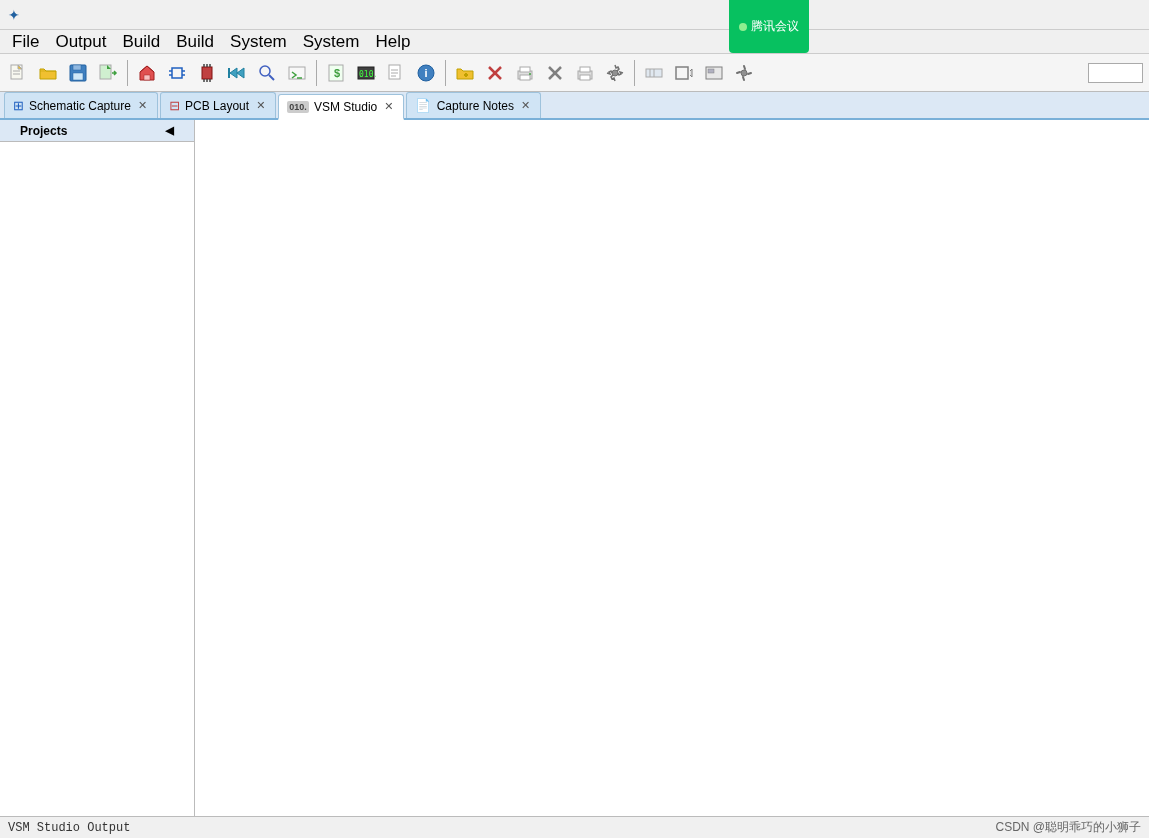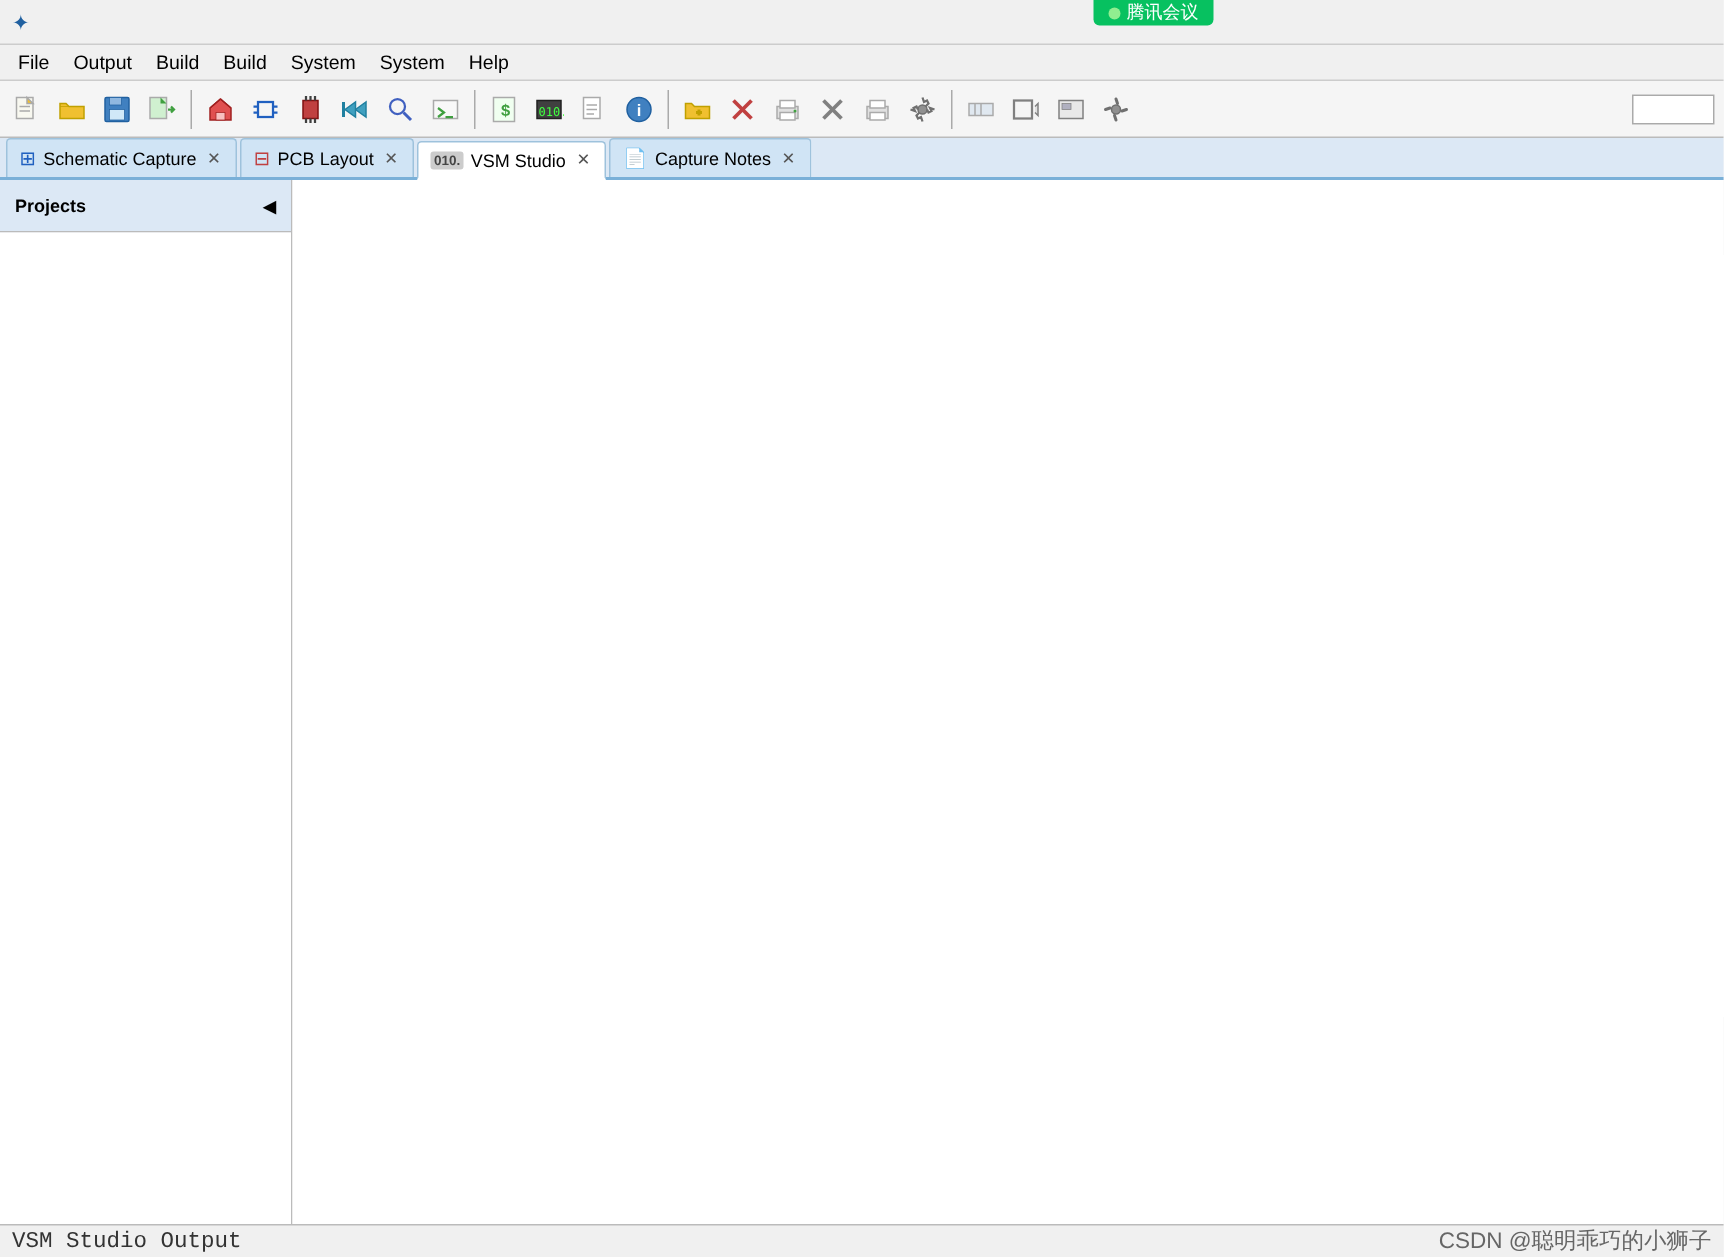--- a/index.html
+++ b/index.html
@@ -27,21 +27,21 @@
       height: 24px;
       background: #f0f0f0;
       display: flex;
       align-items: center;
       padding: 0 4px;
       border-bottom: 1px solid #ccc;
     }
     .menu-item {
       padding: 2px 8px;
       cursor: pointer;
-      font-size: 13px;
+      font-size: 17px;
     }
     
     
     #toolbar {
       height: 38px;
       background: #f5f5f5;
       display: flex;
       align-items: center;
       padding: 2px 4px;
       border-bottom: 1px solid #bbb;
@@ -112,26 +112,26 @@
     
     
     #left-panel {
       width: 195px;
       background: #ffffff;
       border-right: 1px solid #bbb;
       display: flex;
       flex-direction: column;
     }
     #left-panel-header {
-      height: 35px;
+      height: 22px;
       background: #dce8f5;
       display: flex;
       align-items: center;
       justify-content: space-between;
-      padding: 0 10px;
+      padding: 0 20px;
       border-bottom: 1px solid #bbb;
       font-size: 12px;
       font-weight: bold;
     }
     .panel-pin {
       font-size: 11px;
       cursor: pointer;
     }
     #left-panel-content {
       flex: 1;
@@ -145,34 +145,34 @@
     }
     
     
     #status-bar {
       height: 22px;
       background: #f0f0f0;
       border-top: 1px solid #bbb;
       display: flex;
       align-items: center;
       padding: 0 8px;
-      font-size: 15px;
+      font-size: 12px;
       color: #333;
       justify-content: space-between;
       font-family: 'Courier New', monospace;
     }
 
     .tencent-badge {
       position: absolute;
       top: 0;
       right: 340px;
       background: #07c160;
       color: white;
       font-size: 12px;
-      padding: 0 10px;
+      padding: 18px 10px;
       border-radius: 0 0 4px 4px;
       display: flex;
       align-items: center;
       gap: 4px;
     }
     .tencent-dot {
       width: 8px;
       height: 8px;
       background: #90ee90;
       border-radius: 50%;

